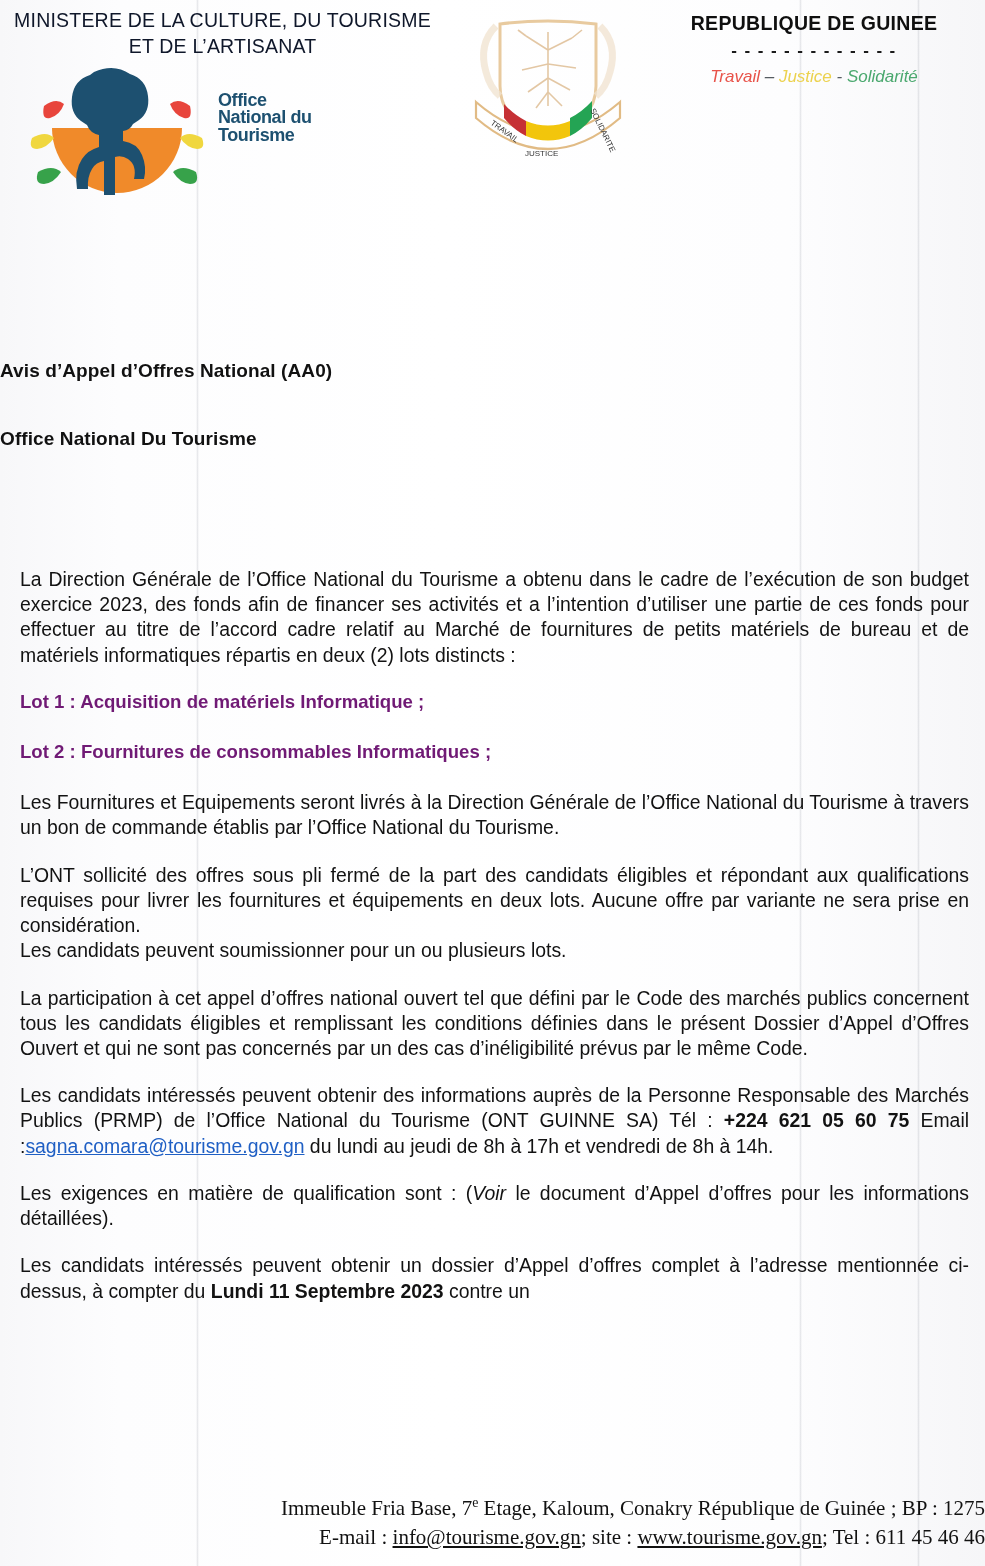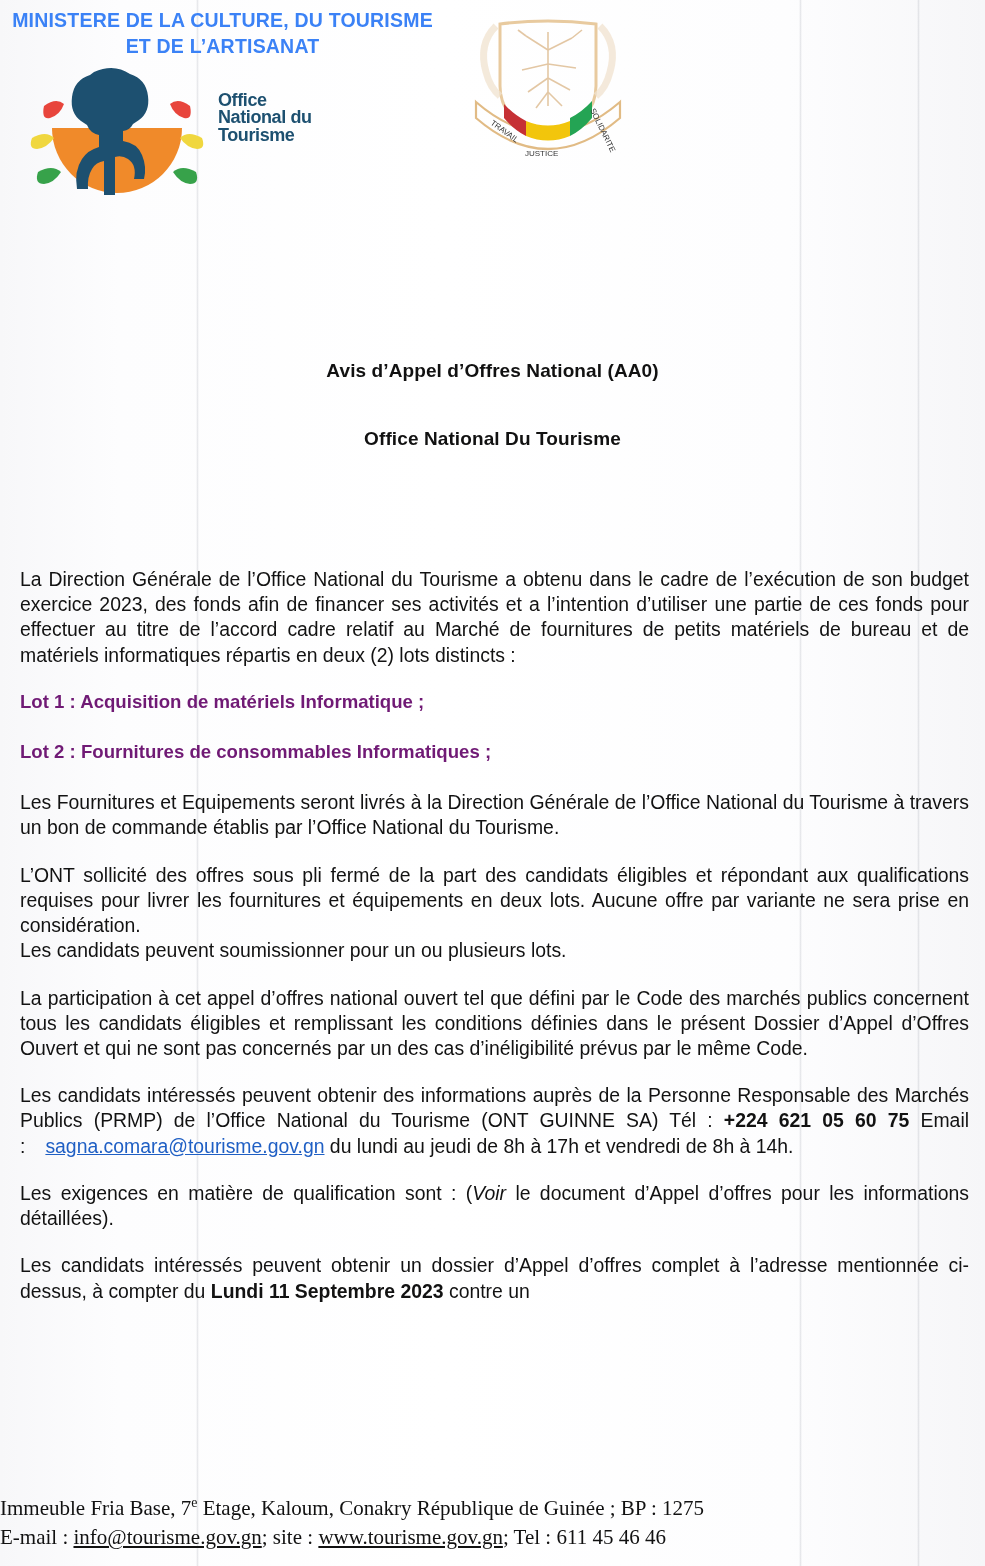--- a/index.html
+++ b/index.html
@@ -47,25 +47,25 @@
   }
 
   .ministry-block {
     position: absolute;
     left: 0;
     top: 8px;
     width: 445px;
     text-align: center;
   }
   .ministry-line {
-    font-weight: bold;
+    font-weight: normal;
     font-size: 19.5px;
     letter-spacing: 0.2px;
     line-height: 1.32;
-    color: #3b82f6;
+    color: #0f172a;
   }
 
   
   .ont-logo {
     position: absolute;
     left: 22px;
     top: 62px;
     width: 420px;
     height: 150px;
   }
@@ -125,21 +125,20 @@
     width: 172px;
     height: 180px;
     opacity: 0.95;
   }
 
   
   .titles {
     position: absolute;
     top: 360px;
     left: 0; right: 0;
-    text-align: center;
   }
   .doc-title {
     font-weight: bold;
     font-size: 19px;
     letter-spacing: 0.1px;
     margin-bottom: 46px;
   }
   .doc-subtitle {
     font-weight: bold;
     font-size: 19px;
@@ -172,29 +171,28 @@
     margin: 0 0 26px 0;
     font-size: 18.6px;
     font-weight: bold;
     line-height: 1.3;
     color: #701a75;
   }
   .b { font-weight: bold; }
   .i { font-style: italic; }
   a.maillink {
     color: #1f5fc4;
-    margin-left: 20px;
   }
 
   
   .footer {
     position: absolute;
     left: 0; right: 0;
     bottom: 14px;
-    text-align: left;
+    text-align: right;
     font-family: "Liberation Serif", serif;
     font-size: 21px;
     line-height: 1.38;
     color: #111111;
   }
   .footer .fline { white-space: nowrap; }
   .footer u { text-decoration: underline; }
   .sup { font-size: 0.66em; vertical-align: super; }
 </style>
 </head>
@@ -272,20 +270,31 @@
         <path d="M42 112 q10 12 22 18 l0 -15 q-12 -6 -22 -17 Z" fill="#c3272b"></path>
         <path d="M64 130 q22 9 44 0 l0 -15 q-22 9 -44 0 Z" fill="#f2c300"></path>
         <path d="M108 130 q12 -6 22 -18 l0 -17 q-10 11 -22 17 Z" fill="#19a04b"></path>
 
         <text x="28" y="118" font-family="Liberation Sans, sans-serif" font-size="8" fill="#2a2a2a" transform="rotate(36 28 118)">TRAVAIL</text>
         <text x="63" y="150" font-family="Liberation Sans, sans-serif" font-size="8" fill="#2a2a2a">JUSTICE</text>
         <text x="128" y="104" font-family="Liberation Sans, sans-serif" font-size="8" fill="#2a2a2a" transform="rotate(64 128 104)">SOLIDARITE</text>
       </svg>
     </div>
 
+    <div class="republic-block">
+      <div class="republic-title">REPUBLIQUE DE GUINEE</div>
+      <div class="republic-dashes">- - - - - - - - - - - - -</div>
+      <div class="republic-motto">
+        <span class="motto-travail">Travail</span>
+        <span class="motto-dash">–</span>
+        <span class="motto-justice">Justice</span>
+        <span class="motto-dash">-</span>
+        <span class="motto-solidarite">Solidarité</span>
+      </div>
+    </div>
   </div>
 
   <div class="titles">
     <div class="doc-title">Avis d’Appel d’Offres National (AA0)</div>
     <div class="doc-subtitle">Office National Du Tourisme</div>
   </div>
 
   <div class="body-wrap">
 
     <p class="para">La Direction Générale de l’Office National du Tourisme a obtenu dans le cadre de l’exécution de son budget exercice 2023, des fonds afin de financer ses activités et a l’intention d’utiliser une partie de ces fonds pour effectuer au titre de l’accord cadre relatif au Marché de fournitures de petits matériels de bureau et de matériels informatiques répartis en deux (2) lots distincts :</p>

